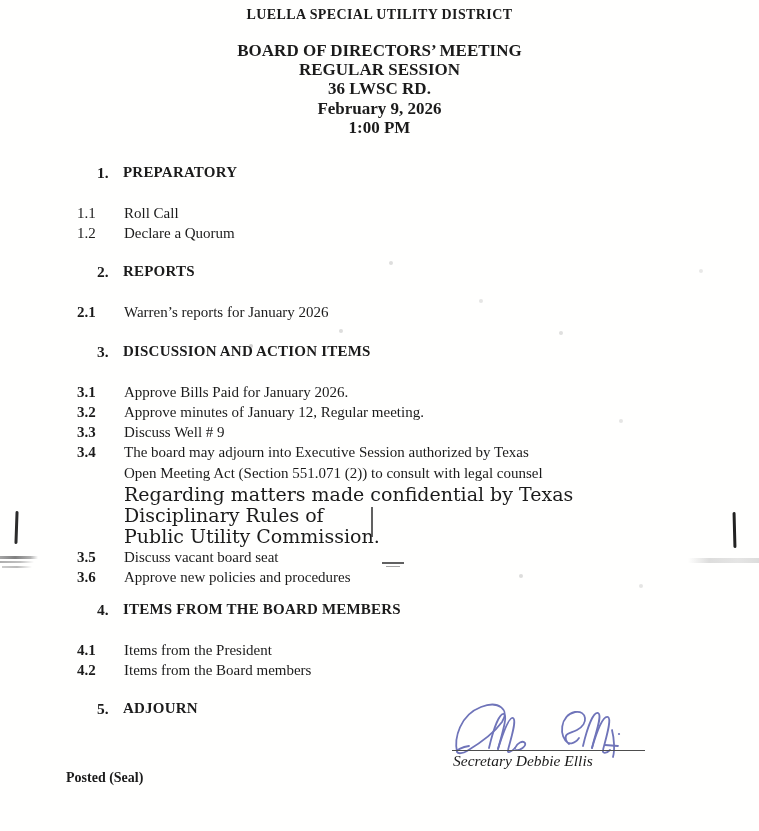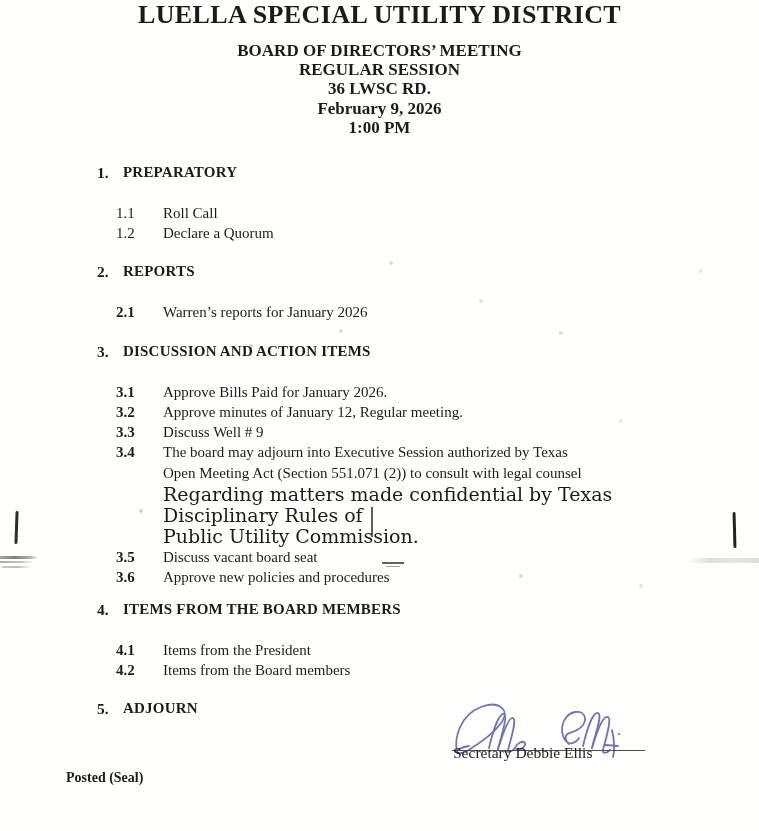--- a/index.html
+++ b/index.html
@@ -7,56 +7,56 @@
     position:relative;
     width:759px;height:831px;
     background:#fffffe;
     color:#1b1b1b;
     font-family:"Liberation Serif", serif;
     overflow:hidden;
   }
   
   .title{
     text-align:center;
-    font-size:26px;font-weight:bold;
+    font-size:14px;font-weight:bold;
     letter-spacing:0.4px;
     padding-top:3px;
     line-height:24px;
   }
   .subhead{
     text-align:center;
     font-weight:bold;
     font-size:17px;
     line-height:19.2px;
     margin-top:14px;
   }
   
   .sec-head{display:flex;line-height:19px;}
   .sec-num{
     margin-left:97px;width:26px;
     font-weight:bold;font-size:15.5px;flex:none;
   }
   .sec-title{font-weight:bold;font-size:15px;letter-spacing:0.2px;}
   .items{margin-top:21px;}
   .item{display:flex;line-height:20px;font-size:15px;}
-  .item-num{margin-left:116px;width:47px;font-weight:bold;flex:none;}
+  .item-num{margin-left:77px;width:47px;font-weight:bold;flex:none;}
   .sec-prep .item-num{font-weight:normal;}
   .item-text{flex:1;max-width:470px;}
   .para-line{line-height:21px;}
   .alt-font{font-family:"DejaVu Serif", serif;font-size:19px;line-height:21px;}
   .m-sec1{margin-top:26px;}
   .m-sec2{margin-top:19px;}
   .m-sec3{margin-top:20px;}
   .m-sec4{margin-top:13px;}
   .m-sec5{margin-top:19px;}
   
   .signature-wrap{position:absolute;left:447px;top:700px;width:210px;height:75px;}
   .signature-svg{position:absolute;left:0;top:0;}
   .sig-line{position:absolute;left:5px;top:50px;width:193px;height:0;border-top:1.6px solid #4d4d4d;}
-  .sig-caption{position:absolute;left:6px;top:44px;font-size:15.5px;white-space:nowrap;}
+  .sig-caption{position:absolute;left:6px;top:52px;font-size:15.5px;white-space:nowrap;font-style:italic;}
   .posted{position:absolute;left:66px;top:770px;font-weight:bold;font-size:14px;}
   
   .art{position:absolute;}
   .art-left-tick{left:15px;top:511px;width:2.5px;height:33px;background:#2c2c2c;transform:rotate(2deg);border-radius:2px;}
   .art-left-smudge1{left:0;top:556px;width:38px;height:3px;background:linear-gradient(90deg,#888,#555 40%,#999 80%,transparent);opacity:.75;}
   .art-left-smudge2{left:0;top:561px;width:34px;height:2px;background:linear-gradient(90deg,#777,#999 60%,transparent);opacity:.6;}
   .art-left-smudge3{left:2px;top:566px;width:30px;height:2px;background:linear-gradient(90deg,#999,#777 50%,transparent);opacity:.5;}
   .art-right-tick{left:733px;top:512px;width:3px;height:36px;background:#222;transform:rotate(-1.5deg);border-radius:2px;}
   .art-right-smudge{left:688px;top:558px;width:71px;height:5px;background:linear-gradient(90deg,transparent,#777 30%,#999 70%,#777);opacity:.25;}
   .art-llc-stroke{left:371px;top:507px;width:1.6px;height:30px;background:#3a3a3a;opacity:.8;}

